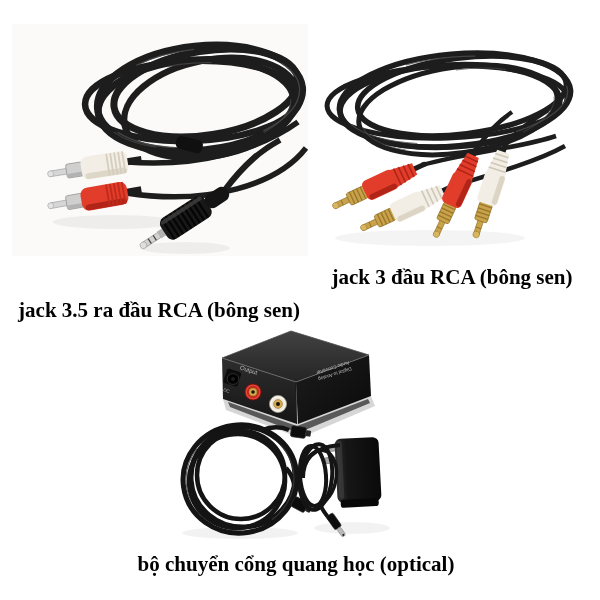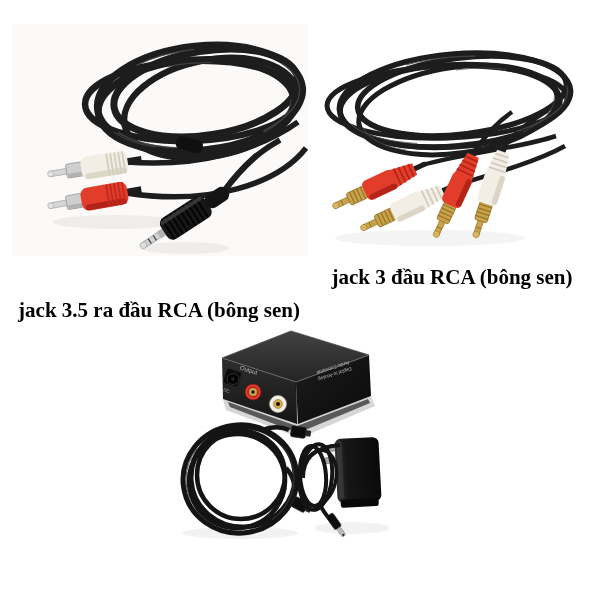--- a/index.html
+++ b/index.html
@@ -254,14 +254,15 @@
         <rect x="-10" y="-4" width="16" height="8" rx="2" fill="#0d0d0d" stroke="#2b2b2b" stroke-width="0.6"></rect>
         <rect x="6" y="-2.2" width="10" height="4.4" rx="2" fill="#b9b9b9" stroke="#777" stroke-width="0.5"></rect>
         <circle cx="14.5" cy="0" r="1" fill="#222"></circle>
       </g>
     </g>
   </g>
 </svg>
 
 <div class="caption caption-left">jack 3.5 ra đầu RCA (bông sen)</div>
 <div class="caption caption-right">jack 3 đầu RCA (bông sen)</div>
+<div class="caption caption-bottom">bộ chuyển cổng quang học (optical)</div>
 
 </div>
 
 </body></html>

